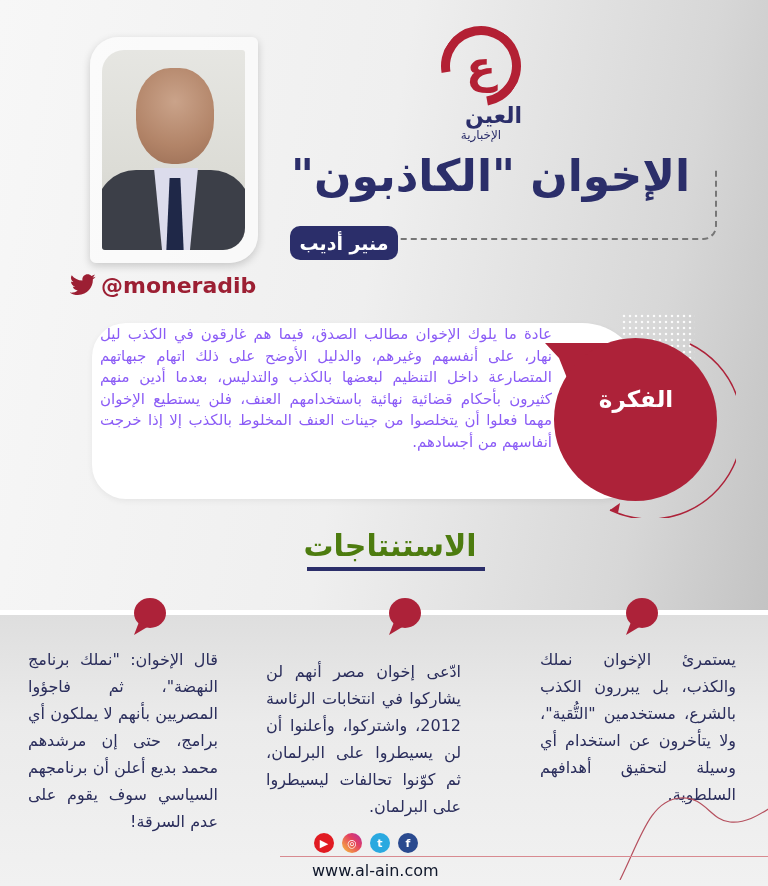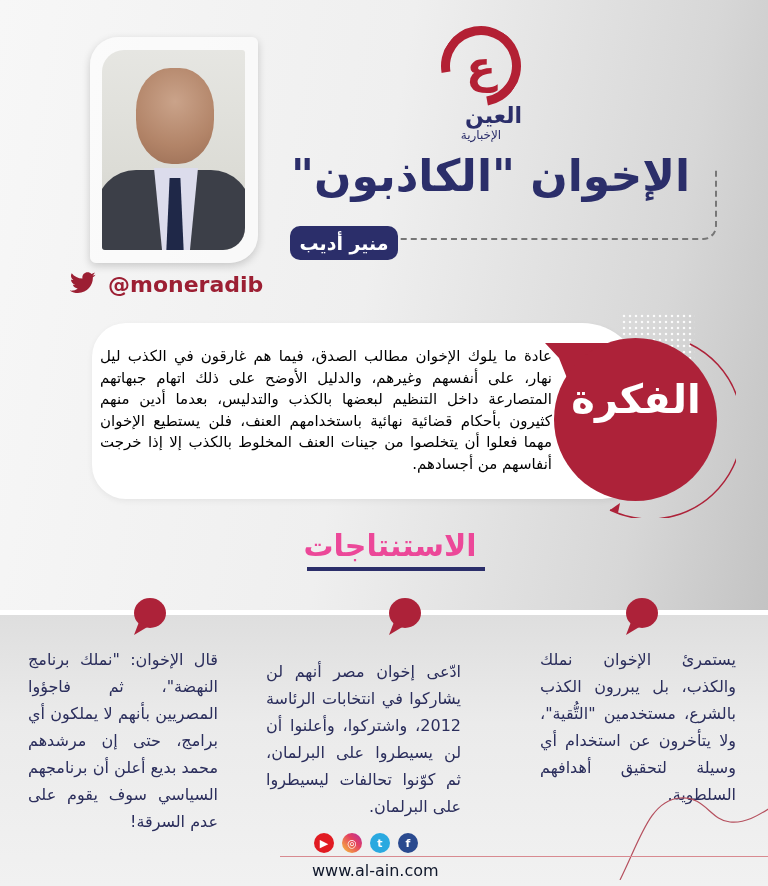--- a/index.html
+++ b/index.html
@@ -83,65 +83,65 @@
     }
     .photo .tie {
       position: absolute; left: 64px; top: 128px; width: 18px; height: 80px;
       background: #1f2848;
       clip-path: polygon(20% 0, 80% 0, 100% 100%, 0 100%);
     }
 
     
     .twitter-row {
       left: 70px; top: 272px; height: 26px;
-      display: flex; align-items: flex-start; gap: 12px;
+      display: flex; align-items: center; gap: 5px;
       color: #9c1f33; font-weight: bold; font-size: 22px;
     }
     .twitter-row svg { width: 26px; height: 22px; }
 
     
     .idea-card {
       left: 92px; top: 323px; width: 550px; height: 176px;
       background: #fff; border-radius: 34px 60px 40px 34px;
       box-shadow: 0 2px 6px rgba(0,0,0,0.06);
     }
     .idea-text {
-      left: 100px; top: 346px; width: 452px;
+      left: 100px; top: 324px; width: 452px;
       direction: rtl; text-align: justify; text-align-last: right;
-      font-size: 15px; line-height: 21.5px; color: #000000;
+      font-size: 15px; line-height: 21.5px; color: #8b5cf6;
     }
     .dots {
       left: 621px; top: 313px; width: 74px; height: 46px;
       background-image: radial-gradient(#ffffff 1.4px, transparent 1.6px);
       background-size: 6px 6px;
       opacity: 0.9;
     }
     .idea-bubble {
       left: 554px; top: 338px; width: 163px; height: 163px;
       background: #ad2239; border-radius: 50%;
     }
     .idea-tail {
       left: 545px; top: 343px; width: 70px; height: 50px;
       background: #ad2239;
       clip-path: polygon(0 0, 100% 0, 100% 100%, 40% 100%, 20% 30%);
     }
     .idea-label {
       left: 568px; top: 380px; width: 136px; text-align: center;
       color: #fff; font-weight: bold; direction: rtl;
     }
-    .idea-label .l1 { font-size: 40px; line-height: 38px; display: block; }
+    .idea-label .l1 { font-size: 23px; line-height: 38px; display: block; }
     .idea-label .l2 { font-size: 24px; line-height: 30px; display: block; }
     .arc {
       left: 540px; top: 322px; width: 196px; height: 196px;
     }
 
     
     .conc-title {
       left: 290px; top: 528px; width: 200px; text-align: center;
-      font-size: 30px; font-weight: bold; color: #ec4899; direction: rtl;
+      font-size: 30px; font-weight: bold; color: #4d7c0f; direction: rtl;
       line-height: 36px;
     }
     .conc-underline {
       left: 307px; top: 567px; width: 178px; height: 4px; background: #2b2e6a;
     }
 
     
     .bottom-panel {
       left: 0; top: 614px; width: 768px; height: 272px;
       background: linear-gradient(180deg, #dedede 0%, #ebebeb 40%, #f1f1f1 100%);

